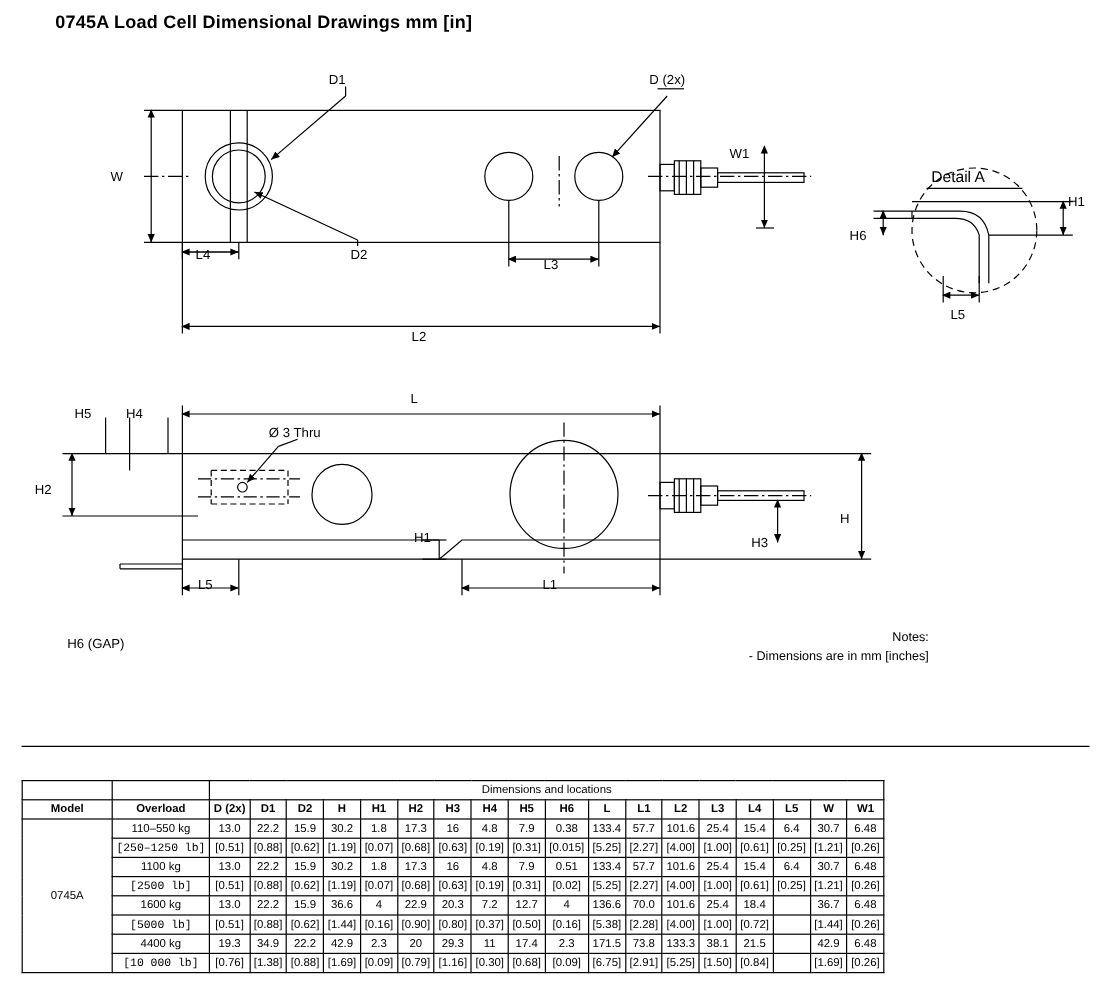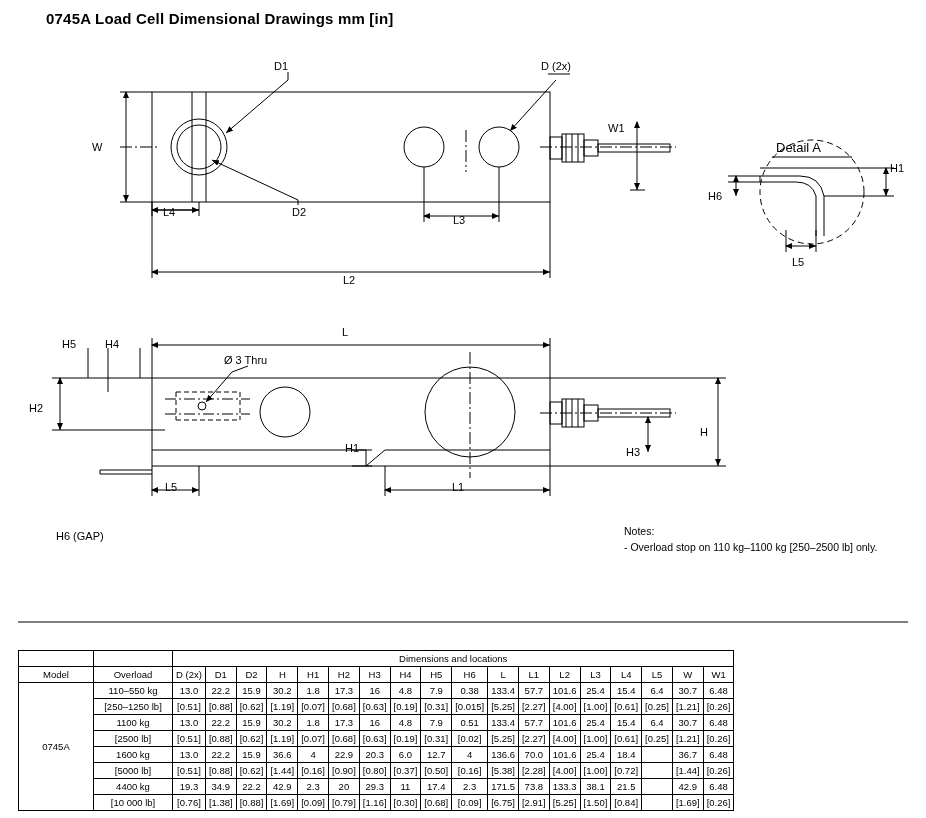--- a/index.html
+++ b/index.html
@@ -13,39 +13,39 @@
   }
   .title{
     position:absolute;left:22px;top:10px;
     font-size:15px;font-weight:bold;letter-spacing:0.2px;margin-left:24px;
   }
   .drawing{position:absolute;left:0;top:0;width:926px;height:818px;}
   .notes{
     position:absolute;left:624px;top:524px;
     font-size:10.5px;line-height:15px;
   }
-  .notes .nt-head{margin-bottom:1px;}
+  .notes .nt-head{margin-bottom:1px;text-align:right;}
   
   table.dims{
     position:absolute;left:18px;top:630px;
     border-collapse:collapse;
     font-size:9.5px;
     margin-top:20px;
   }
   table.dims td,table.dims th{
     border:1px solid #000;
     padding:1px 3px;
     text-align:center;
     font-weight:normal;
     white-space:nowrap;
     height:13px;
   }
-  table.dims th{font-weight:normal;}
+  table.dims th{font-weight:bold;}
   .lbl-left{text-align:left;padding-left:5px;}
-  .no-top{border-top:none;}
+  .no-top{border-top:none;font-family:Liberation Mono, monospace;}
   .no-bottom{border-bottom:none;}
   .hdr-span{font-weight:bold;}
   .col-model{width:68px;}
   .col-cap{width:72px;}
   .cap-cell{text-align:left;padding-left:5px;}
   .nb{border:none;}
 </style>
 </head>
 <body>
 
@@ -220,21 +220,21 @@
 
     <text x="776" y="152" font-size="13">Detail A</text>
     <text x="890" y="172">H1</text>
     <text x="708" y="200">H6</text>
     <text x="792" y="266">L5</text>
   </g>
 </svg>
 
 <div class="notes">
   <div class="nt-head">Notes:</div>
-  <div>- Overload stop on 110 kg–1100 kg [250–2500 lb] only.</div>
+  <div>- Dimensions are in mm [inches]</div>
 </div>
 
 <table class="dims">
   <tbody>
       <tr>
     <td class="nb"></td>
     <td class="nb"></td>
     <td class="hdr-span" colspan="18">Dimensions and locations</td>
   </tr>
   <tr>
@@ -351,21 +351,21 @@
 
   <tr>
     <td class="cap-cell no-bottom">1600 kg</td>
     <td>13.0</td>
     <td>22.2</td>
     <td>15.9</td>
     <td>36.6</td>
     <td>4</td>
     <td>22.9</td>
     <td>20.3</td>
-    <td>6.0</td>
+    <td>7.2</td>
     <td>12.7</td>
     <td>4</td>
     <td>136.6</td>
     <td>70.0</td>
     <td>101.6</td>
     <td>25.4</td>
     <td>18.4</td>
     <td></td>
     <td>36.7</td>
     <td>6.48</td>

